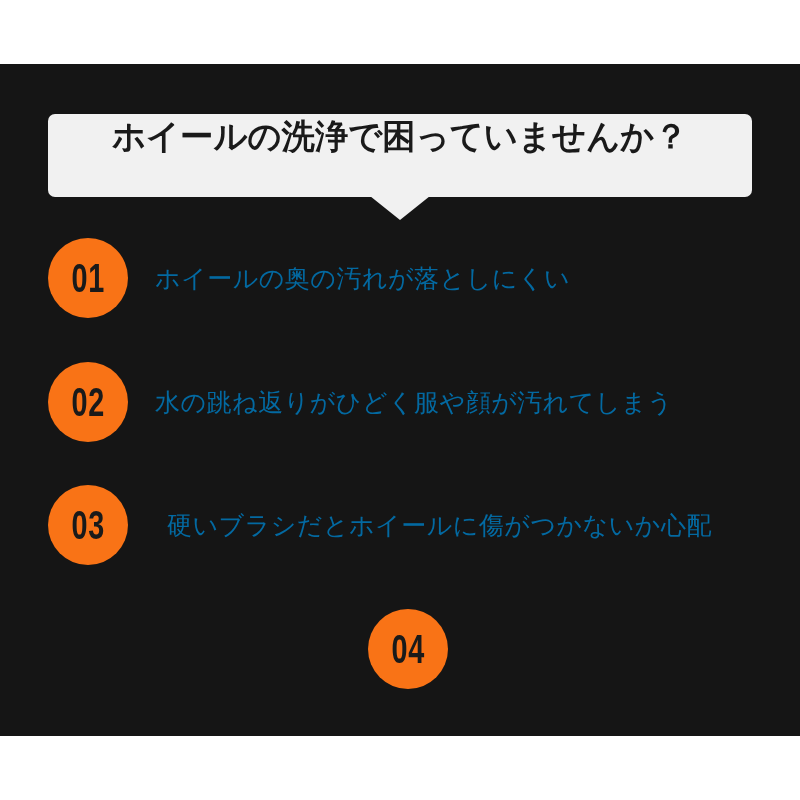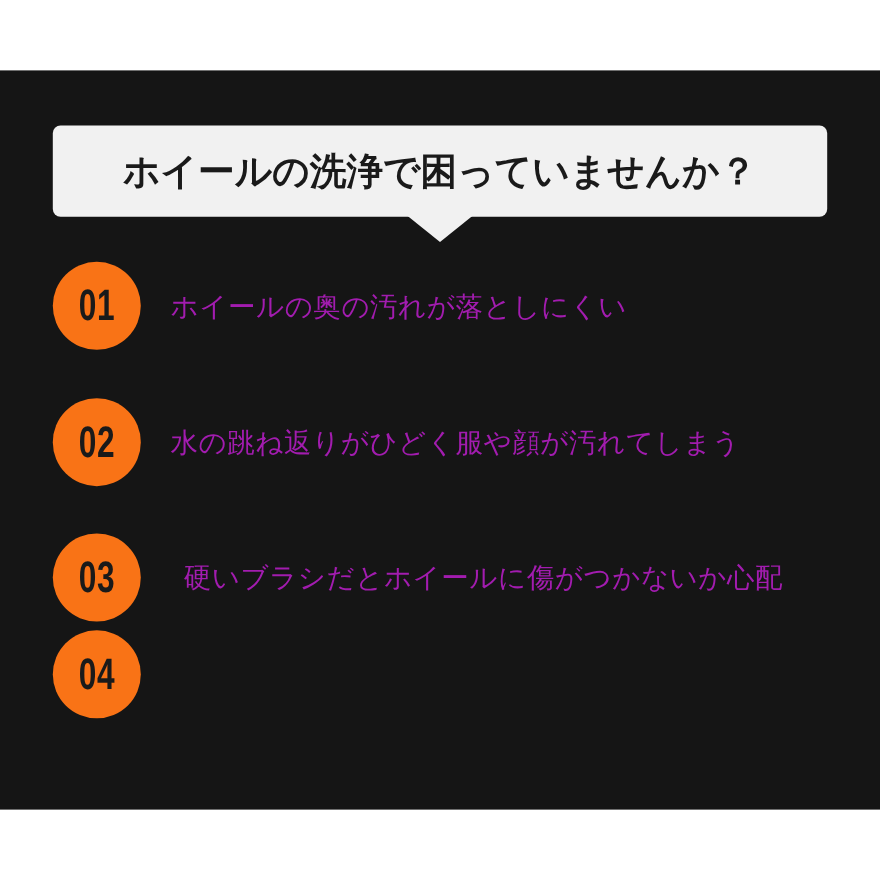--- a/index.html
+++ b/index.html
@@ -20,21 +20,21 @@
   }
   .bubble {
     position: absolute;
     left: 48px;
     top: 114px;
     width: 704px;
     height: 83px;
     background: #f1f1f1;
     border-radius: 7px;
     display: flex;
-    align-items: center;
+    align-items: flex-start;
     justify-content: center;
   }
   .bubble-tail {
     position: absolute;
     left: 370px;
     top: 196px;
     width: 0;
     height: 0;
     border-left: 30px solid transparent;
     border-right: 30px solid transparent;
@@ -73,21 +73,21 @@
     font-size: 40px;
     color: #1a1a1a;
     transform: scaleX(0.72);
     letter-spacing: 1px;
     line-height: 1;
   }
   .item-text {
     margin-left: 27px;
     font-family: Liberation Sans, sans-serif;
     font-size: 25px;
-    color: #a21caf;
+    color: #0369a1;
     white-space: nowrap;
     letter-spacing: 0.5px;
   }
 </style>
 </head>
 <body>
 
 <div class="panel"></div>
 
 <div class="bubble">
@@ -109,17 +109,17 @@
   <span class="item-text">水の跳ね返りがひどく服や顔が汚れてしまう</span>
 </div>
 
 <div class="item" style="top:485px;gap:12px;">
   <div class="num-circle">
     <span class="num">03</span>
   </div>
   <span class="item-text">硬いブラシだとホイールに傷がつかないか心配</span>
 </div>
 
-<div class="item" style="top:573px;">
+<div class="item" style="top:609px;flex-direction:column;">
   <div class="num-circle">
     <span class="num">04</span>
   </div>
 </div>
 
 </body></html>

